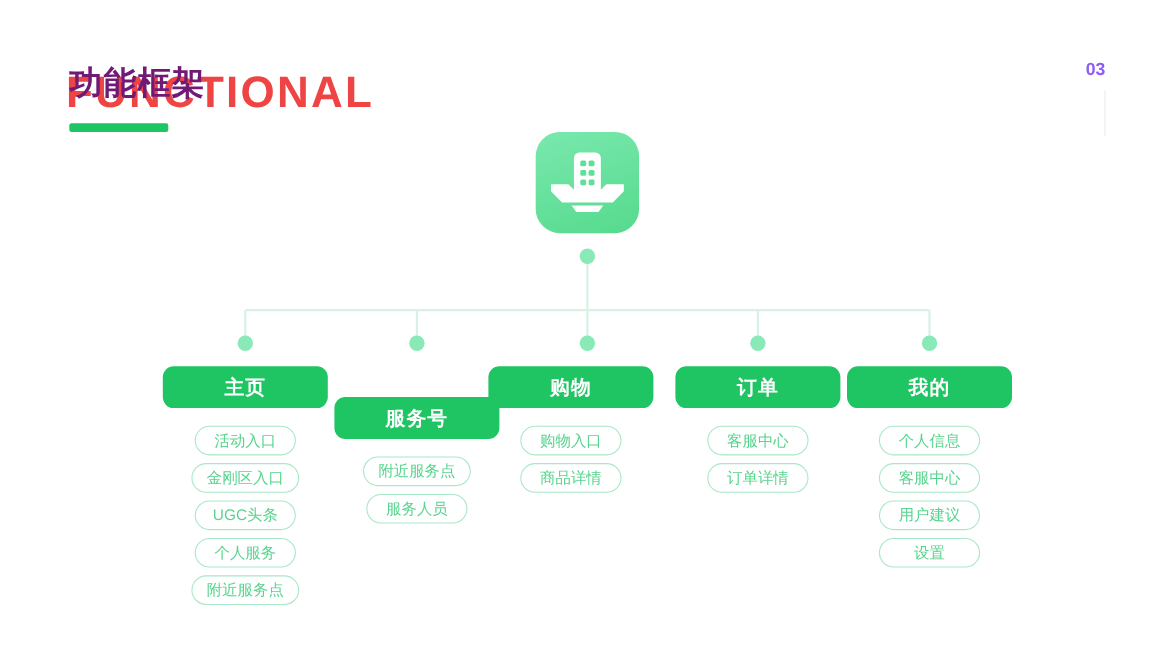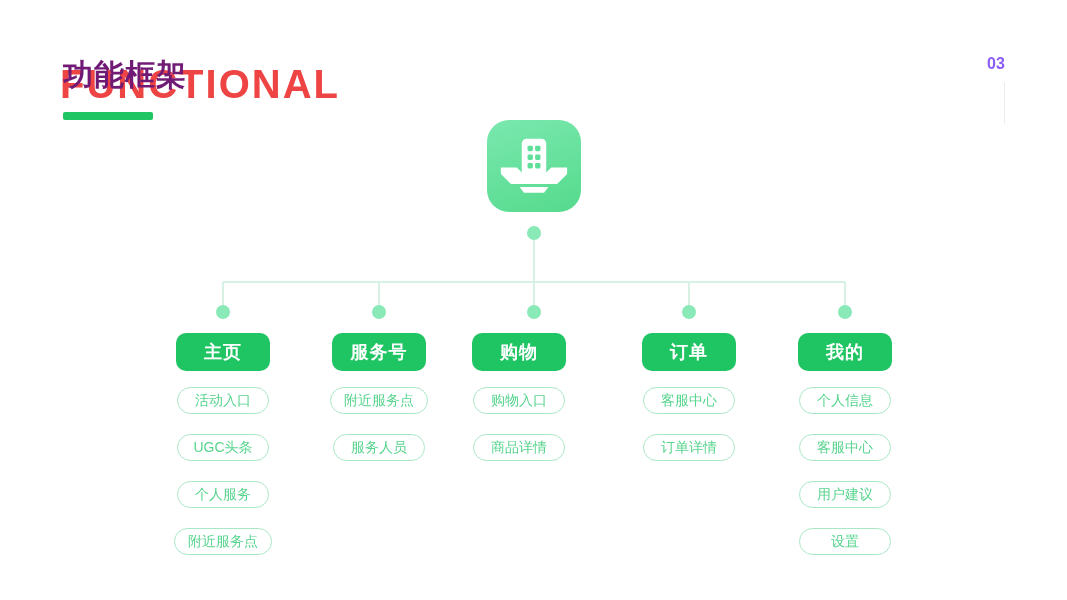--- a/index.html
+++ b/index.html
@@ -45,36 +45,36 @@
     display:flex; align-items:center; justify-content:center;
   }
   .root-icon svg { width:72px; height:72px; display:block; }
 
   
   .connectors { position:absolute; left:0; top:0; width:1067px; height:600px; }
 
   
   .branch {
     position:absolute; top:333px; width:150px;
-    display:flex; flex-direction:column; align-items:center;
+    display:flex; flex-direction:column; 
   }
   .branch-1 { left:148px; }
-  .branch-2 { left:304px; }
+  .branch-2 { left:304px;margin-top:28px; }
   .branch-3 { left:444px; }
   .branch-4 { left:614px; }
   .branch-5 { left:770px; }
   .main-btn {
     min-width:94px; height:38px; padding:0 17px;
     background:#1fc463; color:#ffffff;
     border-radius:10px;
     font-size:18px; font-weight:bold; letter-spacing:1px;
     display:flex; align-items:center; justify-content:center;
     margin-bottom:16px;
   }
-  .pill-list { display:flex; flex-direction:column; align-items:center; gap:20px; }
+  .pill-list { display:flex; flex-direction:column; align-items:center; gap:7px; }
   .pill {
     min-width:92px; height:27px; padding:0 13px;
     background:#ffffff;
     border:1px solid #a9e8c6; border-radius:14px;
     color:#57d48e; font-size:14px;
     display:flex; align-items:center; justify-content:center;
     white-space:nowrap;
   }
 </style>
 </head>
@@ -120,20 +120,21 @@
       </g>
       <path fill="#ffffff" d="M4 52 L26 52 L38 64 L62 64 L74 52 L96 52 L96 61 L82 75 L18 75 L4 61 Z"></path>
       <path fill="#ffffff" d="M30 79 L70 79 L64 87 L36 87 Z"></path>
     </svg>
   </div>
 
   <div class="branch branch-1">
     <div class="main-btn">主页</div>
     <div class="pill-list">
       <div class="pill">活动入口</div>
+      <div class="pill">金刚区入口</div>
       <div class="pill">UGC头条</div>
       <div class="pill">个人服务</div>
       <div class="pill">附近服务点</div>
     </div>
   </div>
 
   <div class="branch branch-2">
     <div class="main-btn">服务号</div>
     <div class="pill-list">
       <div class="pill">附近服务点</div>

